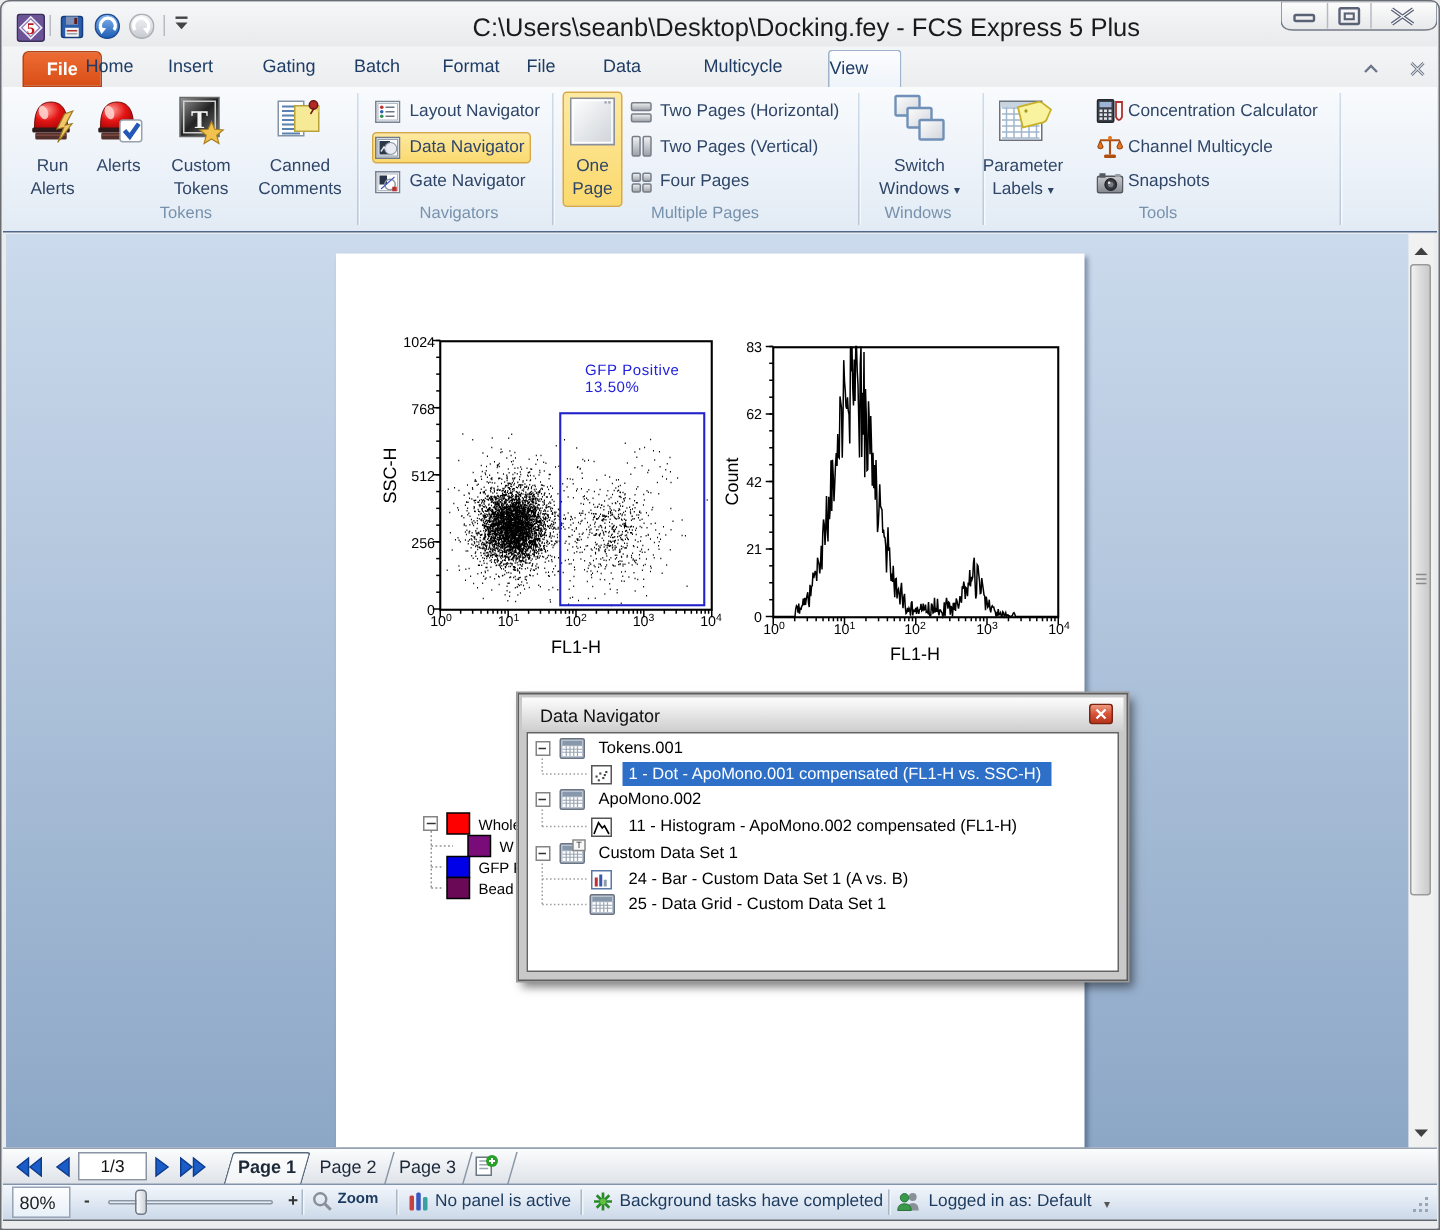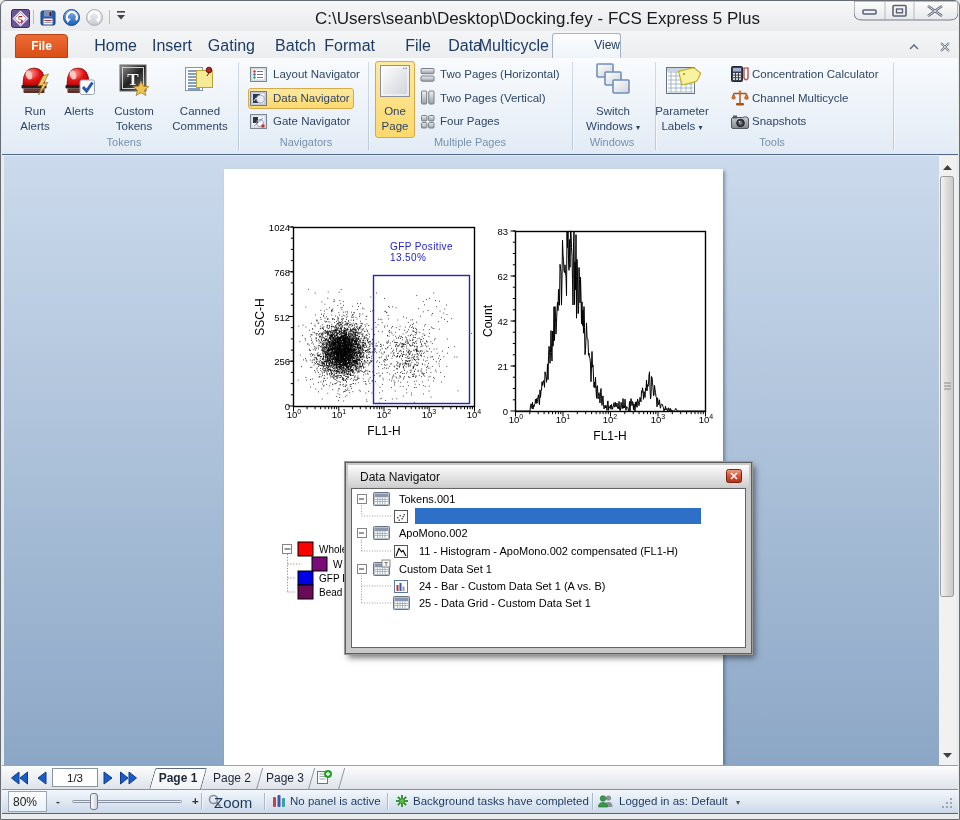--- a/index.html
+++ b/index.html
@@ -1,20 +1,20 @@
 <!DOCTYPE html>
 <html><head><meta charset="utf-8"><style>
 *{margin:0;padding:0;box-sizing:border-box}
 html,body{width:960px;height:820px;overflow:hidden;font-family:"Liberation Sans",sans-serif;background:#ebecee}
 .abs{position:absolute}
 #win{position:absolute;inset:0;border:1px solid #686d74;border-radius:6px 6px 0 0;overflow:hidden;background:#ebecee}
 #title{position:absolute;left:1px;right:1px;top:0;height:30px;background:linear-gradient(#f6f7f8,#e8eaec);border-radius:6px 6px 0 0}
 #ttext{position:absolute;left:313px;top:8px;font-size:17px;color:#1a1a1a}
 #tabrow{position:absolute;left:1px;right:1px;top:30px;height:27px;background:linear-gradient(#f4f5f6,#ebedef)}
-.tab{position:absolute;top:6px;height:21px;font-size:16px;color:#1e3c64;text-align:right}
+.tab{position:absolute;top:6px;height:21px;font-size:12px;color:#1e3c64;text-align:left}
 #ribbon{position:absolute;left:1px;right:1px;top:57px;height:97px;background:linear-gradient(#f9fbfd,#e2ebf5);border-bottom:1px solid #51678a}
 .gsep{position:absolute;top:4px;height:88px;width:1px;background:linear-gradient(#d0dcea,#b9c9da);box-shadow:1px 0 0 #f6f9fc}
 .glabel{position:absolute;top:78px;font-size:11px;color:#7791ad;width:140px;text-align:center}
 .blabel{position:absolute;font-size:11.5px;color:#2f4668;text-align:center;line-height:15px;width:90px}
 .slabel{position:absolute;font-size:11.5px;color:#2f4668;white-space:nowrap}
 #canvas{position:absolute;left:3px;top:155px;width:935px;height:609px;background:linear-gradient(#cbdaec,#8ca7c6)}
 #page{position:absolute;left:220px;top:13px;width:499px;height:596px;background:#fff;box-shadow:2px 2px 3px rgba(40,60,90,.45)}
 #sbar{position:absolute;left:938px;top:155px;width:17px;height:609px}
 #pagebar{position:absolute;left:1px;right:1px;top:764px;height:24px;background:linear-gradient(#fbfcfd,#dfe3e9);border-top:1px solid #98a2b0}
 #statusbar{position:absolute;left:1px;right:1px;top:788px;height:24px;background:linear-gradient(#f3f7fc,#ccd9e9);border-top:1px solid #8294ac}
@@ -92,21 +92,21 @@
     <div id="tabrow">
       <div class="abs" style="left:13px;top:3px;width:53px;height:24px;background:linear-gradient(#ed6c34,#d94e17);border:1px solid #b84312;border-radius:4px 4px 0 0;color:#fff;font-size:12px;font-weight:bold;text-align:center;line-height:22px">File</div>
       <div class="tab" style="left:55px;width:80px">Home</div>
       <div class="tab" style="left:110px;width:80px">Insert</div>
       <div class="tab" style="left:173px;width:80px">Gating</div>
       <div class="tab" style="left:234px;width:80px">Batch</div>
       <div class="tab" style="left:293px;width:80px">Format</div>
       <div class="tab" style="left:349px;width:80px">File</div>
       <div class="tab" style="left:400px;width:80px">Data</div>
       <div class="tab" style="left:467px;width:80px">Multicycle</div>
-      <div class="abs" style="left:550px;top:2px;width:69px;height:25px;background:linear-gradient(#fdfdfe,#eef4fa);border:1px solid #9eb4cc;border-bottom:none;border-radius:3px 3px 0 0;color:#1e3c64;font-size:12px;text-align:right;line-height:23px">View</div>
+      <div class="abs" style="left:550px;top:2px;width:49px;height:25px;background:linear-gradient(#fdfdfe,#eef4fa);border:1px solid #9eb4cc;border-bottom:none;border-radius:3px 3px 0 0;color:#1e3c64;font-size:12px;text-align:left;line-height:23px">View</div>
       <div class="abs" style="left:905px;top:8px;width:14px;height:12px"><svg width="14" height="12">
           <path d="M3 8 L7 4 L11 8" fill="none" stroke="#6b7688" stroke-width="1.6"></path>
         </svg></div>
 <div class="abs" style="left:936px;top:8px"><svg width="14" height="12">
           <path d="M3 2 L11 10 M11 2 L3 10" stroke="#6b7688" stroke-width="2"></path>
           <path d="M3 2 L11 10 M11 2 L3 10" stroke="#f6f7f8" stroke-width="0.7"></path>
         </svg></div>
     </div>
     <div id="ribbon">
       <div class="abs" style="left:16px;top:6px"><svg width="34" height="34" viewBox="0 0 34 34" style="">
@@ -644,20 +644,21 @@
               <line x1="2" y1="7.5" x2="15" y2="7.5"></line>
               <line x1="2" y1="9.5" x2="15" y2="9.5"></line>
               <line x1="4.5" y1="5.5" x2="4.5" y2="12"></line>
               <line x1="7" y1="5.5" x2="7" y2="12"></line>
               <line x1="9.5" y1="5.5" x2="9.5" y2="12"></line>
               <line x1="12" y1="5.5" x2="12" y2="12"></line>
             </g>
           </g>
         </svg>
         <div class="trow" style="left:47px;top:4px">Tokens.001</div>
+        <div class="trow" style="left:67px;top:21px;color:#fff">1 - Dot - ApoMono.001 compensated (FL1-H vs. SSC-H)</div>
         <div class="trow" style="left:47px;top:38px">ApoMono.002</div>
         <div class="trow" style="left:67px;top:56px">11 - Histogram - ApoMono.002 compensated (FL1-H)</div>
         <div class="trow" style="left:47px;top:74px">Custom Data Set 1</div>
         <div class="trow" style="left:67px;top:91px">24 - Bar - Custom Data Set 1 (A vs. B)</div>
         <div class="trow" style="left:67px;top:108px">25 - Data Grid - Custom Data Set 1</div>
       </div>
 </div>
     <div id="pagebar">
 <div class="abs" style="left:8px;top:5px"><svg width="19" height="14" viewBox="0 0 19 14" style="">
           <path d="M9 1 L1.5 7 L9 13 Z" fill="#1a5cc8" stroke="#0e3c8c"></path>
@@ -696,21 +697,21 @@
 <div class="abs" style="left:6px;top:1px;width:39px;height:21px;background:linear-gradient(#fdfeff,#e8f0f8);border:1px solid #98a4b4;font-size:12px;color:#222;padding:3px 0 0 4px">80%</div>
 <div class="st" style="left:54px;color:#333;font-weight:bold">-</div>
 <div class="abs" style="left:70px;top:10px;width:110px;height:3px;background:linear-gradient(#f8fafc,#dde4ec);border:1px solid #8a96a6;border-radius:2px"></div>
 <div class="abs" style="left:88px;top:3px;width:8px;height:17px;background:linear-gradient(90deg,#fdfdfd,#cfd4da);border:1px solid #707a88;border-radius:3px"></div>
 <div class="st" style="left:190px;color:#333;font-weight:bold">+</div>
 <div class="ssep" style="left:199px"></div>
 <div class="abs" style="left:206px;top:4px"><svg width="14" height="14" viewBox="0 0 14 14" style="">
           <circle cx="5.5" cy="5.5" r="4" fill="none" stroke="#8a8f98" stroke-width="1.6"></circle>
           <line x1="8.5" y1="8.5" x2="12.5" y2="12.5" stroke="#8a8f98" stroke-width="2"></line>
         </svg></div>
-<div class="st" style="left:212px;font-size:15px;font-weight:normal;top:4px">Zoom</div>
+<div class="st" style="left:223px;font-size:10px;font-weight:bold;top:4px">Zoom</div>
 <div class="ssep" style="left:262px"></div>
 <div class="abs" style="left:270px;top:4px"><svg width="14" height="14" viewBox="0 0 14 14" style="">
           <rect x="1" y="3" width="3" height="10" rx="1" fill="#c84040"></rect>
           <rect x="5.5" y="1" width="3" height="12" rx="1" fill="#3858c0"></rect>
           <rect x="10" y="4" width="3" height="9" rx="1" fill="#38a0a0"></rect>
         </svg></div>
 <div class="st" style="left:288px">No panel is active</div>
 <div class="ssep" style="left:385px"></div>
 <div class="abs" style="left:393px;top:4px"><svg width="14" height="14" viewBox="0 0 14 14" style="">
           <g stroke="#2a8a2a" stroke-width="1.8">

